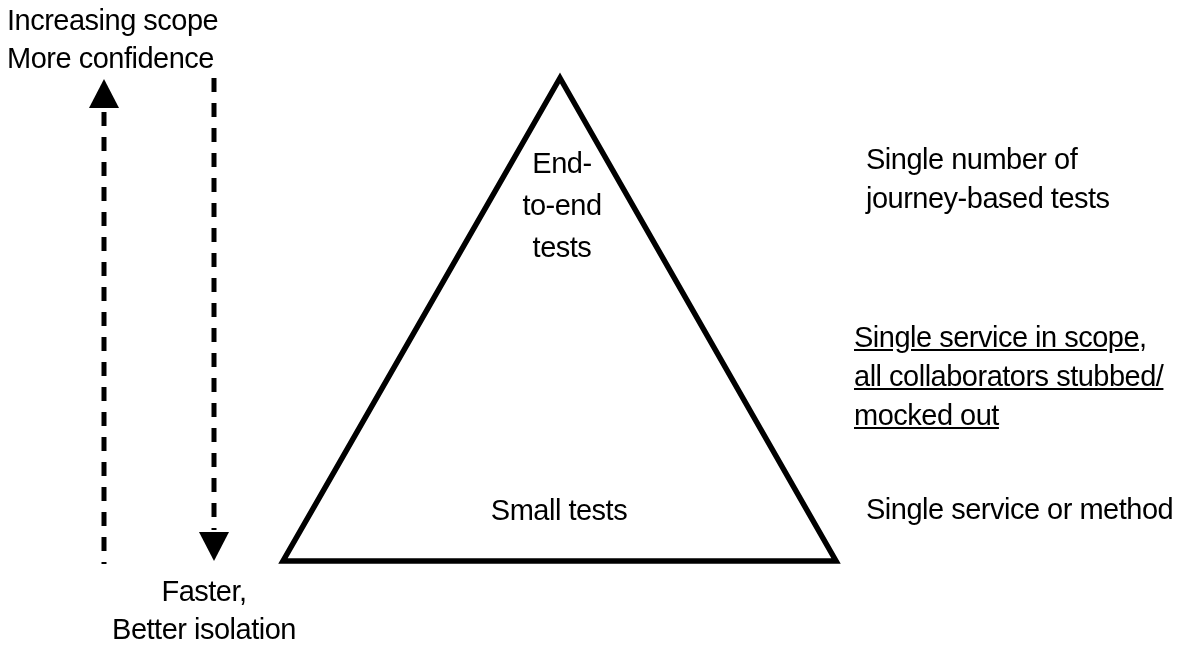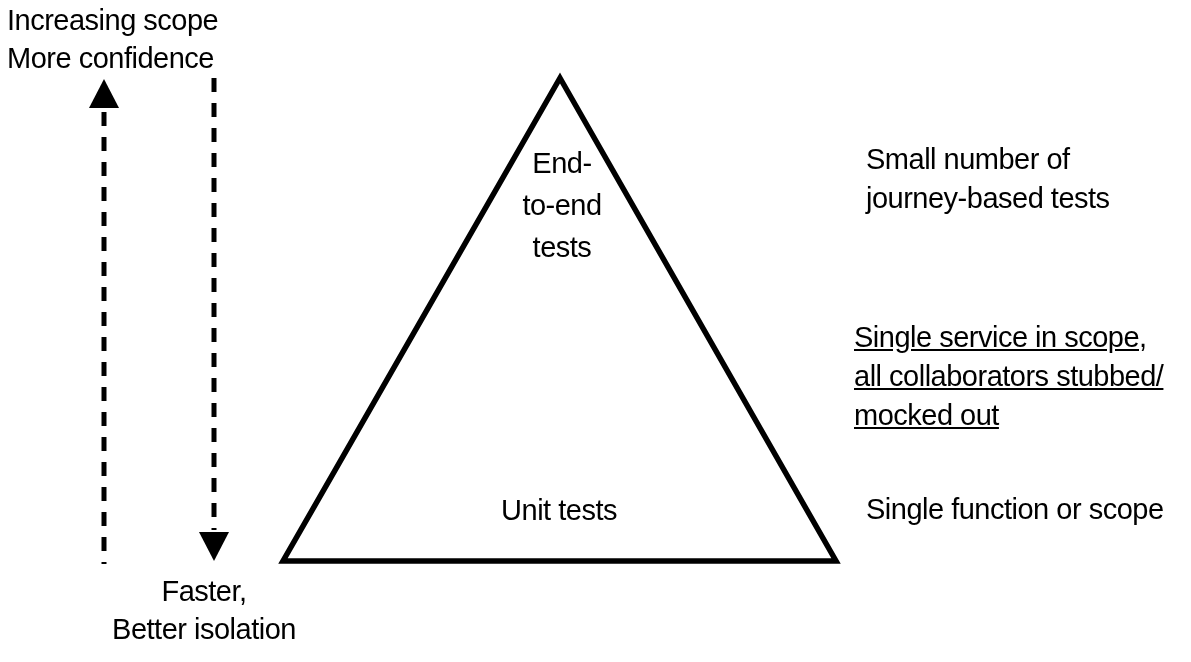--- a/index.html
+++ b/index.html
@@ -66,24 +66,24 @@
 More confidence</div>
 
   <div id="level-label-0" class="txt centered">End-
 to-end
 tests</div>
 
   <div id="bottom-left-label" class="txt centered">Faster,
 Better isolation</div>
 
 
-  <div id="level-label-2" class="txt centered">Unit tests</div>
+  <div id="level-label-2" class="txt centered">Small tests</div>
 
-  <div id="annotation-0" class="txt left-align">Small number of
+  <div id="annotation-0" class="txt left-align">Single number of
 journey-based tests</div>
 
   <div id="annotation-1" class="txt left-align">Single service in scope,
 all collaborators stubbed/
 mocked out</div>
 
-  <div id="annotation-2" class="txt left-align">Single function or scope</div>
+  <div id="annotation-2" class="txt left-align">Single service or method</div>
 
 </div>
 
 </body></html>

